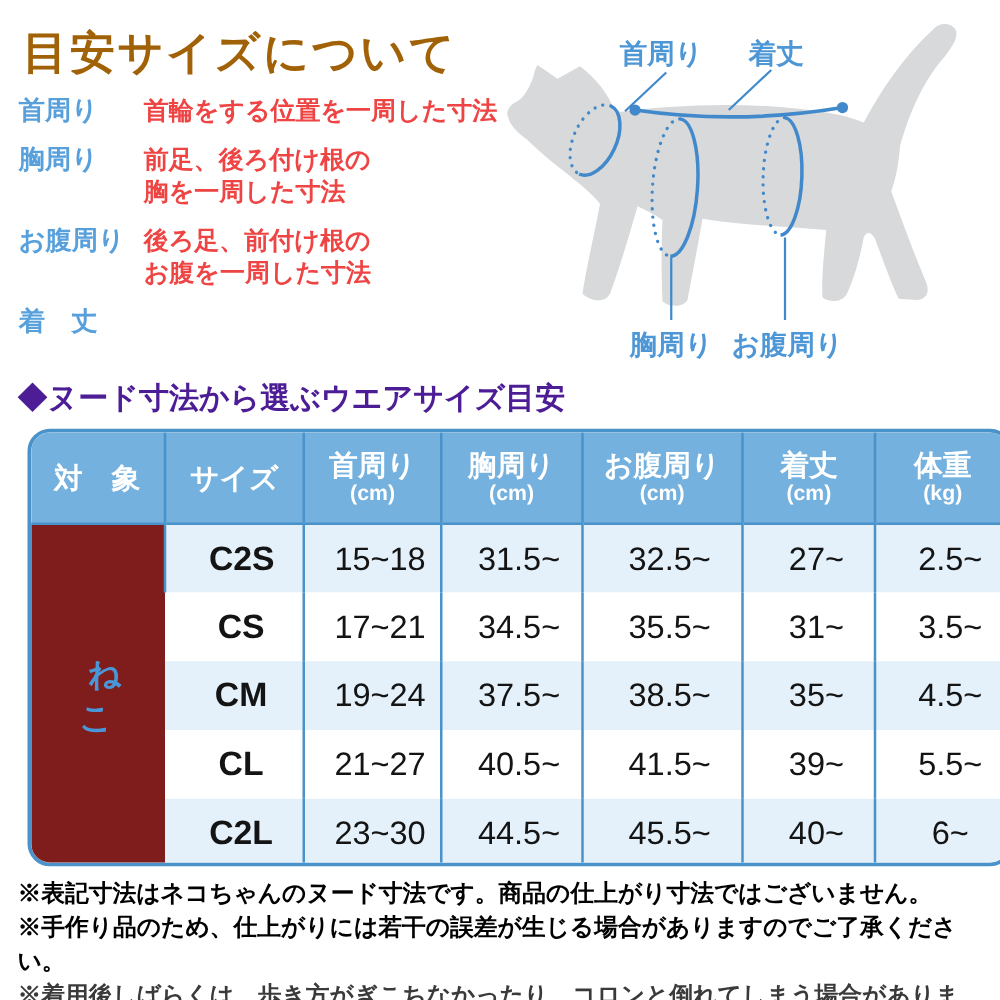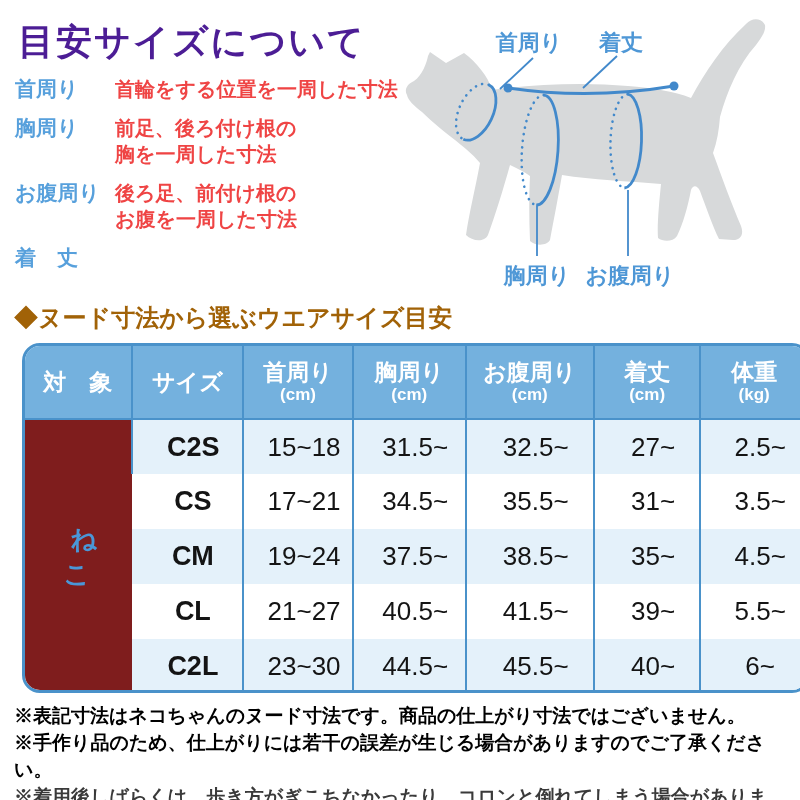--- a/index.html
+++ b/index.html
@@ -1,40 +1,40 @@
 <!DOCTYPE html>
 <html><head>
 <meta charset="utf-8">
 <style>
   html,body{margin:0;padding:0;background:#fff;}
   body{font-family:"Liberation Sans", sans-serif;}
   .page{position:relative;width:800px;height:800px;background:#fff;overflow:hidden;}
 
   .page-title{
     position:absolute;left:18px;top:18px;margin:0;
-    font-size:36px;font-weight:bold;color:#4c1d95;letter-spacing:2px;
+    font-size:36px;font-weight:bold;color:#a16207;letter-spacing:2px;
   }
 
   .legend{position:absolute;left:15px;top:76px;width:390px;}
   .legend-item{display:flex;margin-bottom:13px;}
   .legend-term{
     width:92px;flex:0 0 92px;
     font-size:21px;font-weight:bold;color:#57a0dc;line-height:26px;
   }
   .legend-desc{
     font-size:20px;color:#ef4444;font-weight:bold;line-height:26px;
     white-space:pre-line;margin-left:8px;
   }
 
   .cat-diagram{position:absolute;left:400px;top:0;width:400px;height:300px;}
   .diag-label{font-size:22px;font-weight:bold;fill:#4e97d6;}
 
   .section-title{
     position:absolute;left:14px;top:302px;margin:0;
-    font-size:24px;font-weight:bold;color:#a16207;
+    font-size:24px;font-weight:bold;color:#4c1d95;
   }
 
   .table-wrap{
     position:absolute;left:22px;top:343px;width:788px;height:350px;
     border:3px solid #4a92ca;border-radius:18px;overflow:hidden;
     box-sizing:border-box;background:#fff;
   }
   table{width:100%;height:100%;border-collapse:collapse;table-layout:fixed;}
   th,td{text-align:center;vertical-align:middle;padding:0;}
   th{

